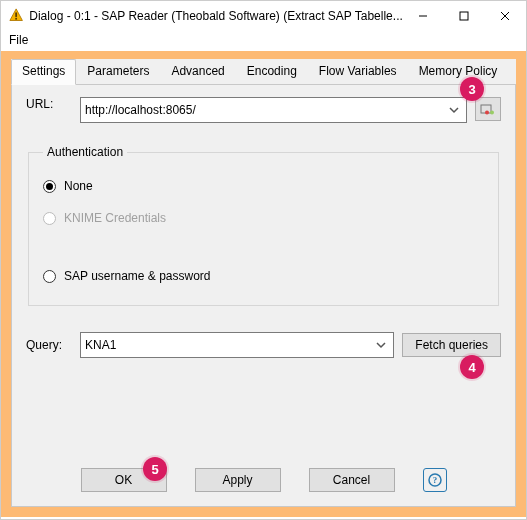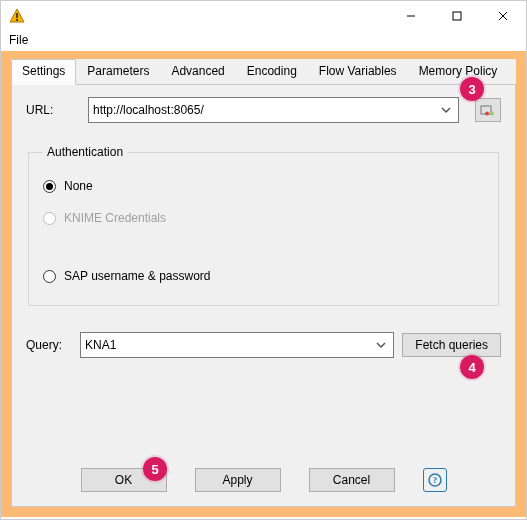--- a/index.html
+++ b/index.html
@@ -60,21 +60,21 @@
     border-radius:2px 2px 0 0;
   }
   .tabpanel {
     flex:1;
     border:1px solid #c8c8c8;
     border-top:none;
     background:#f0f0f0;
     padding:12px 14px 14px 14px;
     display:flex; flex-direction:column;
   }
-  .row { display:flex; align-items:center; gap:16px; }
+  .row { display:flex; gap:8px; }
   .labelcol { width:46px; }
   .combo {
     flex:1;
     height:26px;
     background:#fff;
     border:1px solid #7a7a7a;
     display:flex; align-items:center;
     padding:0 4px;
     position:relative;
   }
@@ -142,20 +142,21 @@
 <body>
 
 <div class="titlebar">
   <span class="app-icon">
     <svg viewBox="0 0 16 16">
         <polygon points="8,1 15,14 1,14" fill="#f5b300" stroke="#b07800" stroke-width="1"></polygon>
         <rect x="7" y="5" width="2" height="5" fill="#5a3d00"></rect>
         <rect x="7" y="11" width="2" height="2" fill="#5a3d00"></rect>
       </svg>
   </span>
+  <span class="title">Dialog - 0:1 - SAP Reader (Theobald Software) (Extract SAP Tabelle...</span>
   <span class="spacer"></span>
   <div class="winbtn">
       <svg viewBox="0 0 10 10">
         <line x1="1" y1="5" x2="9" y2="5" stroke="#000" stroke-width="1"></line>
       </svg>
     </div>
   <div class="winbtn">
       <svg viewBox="0 0 10 10">
         <rect x="1" y="1" width="8" height="8" fill="none" stroke="#000" stroke-width="1"></rect>
       </svg>

